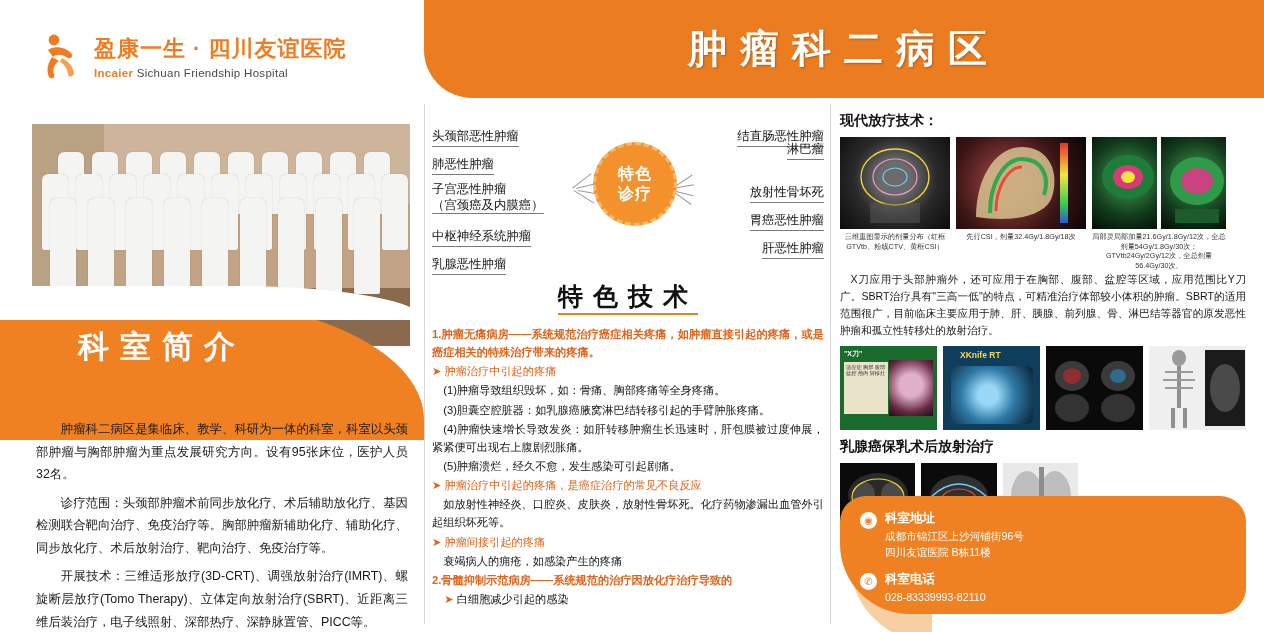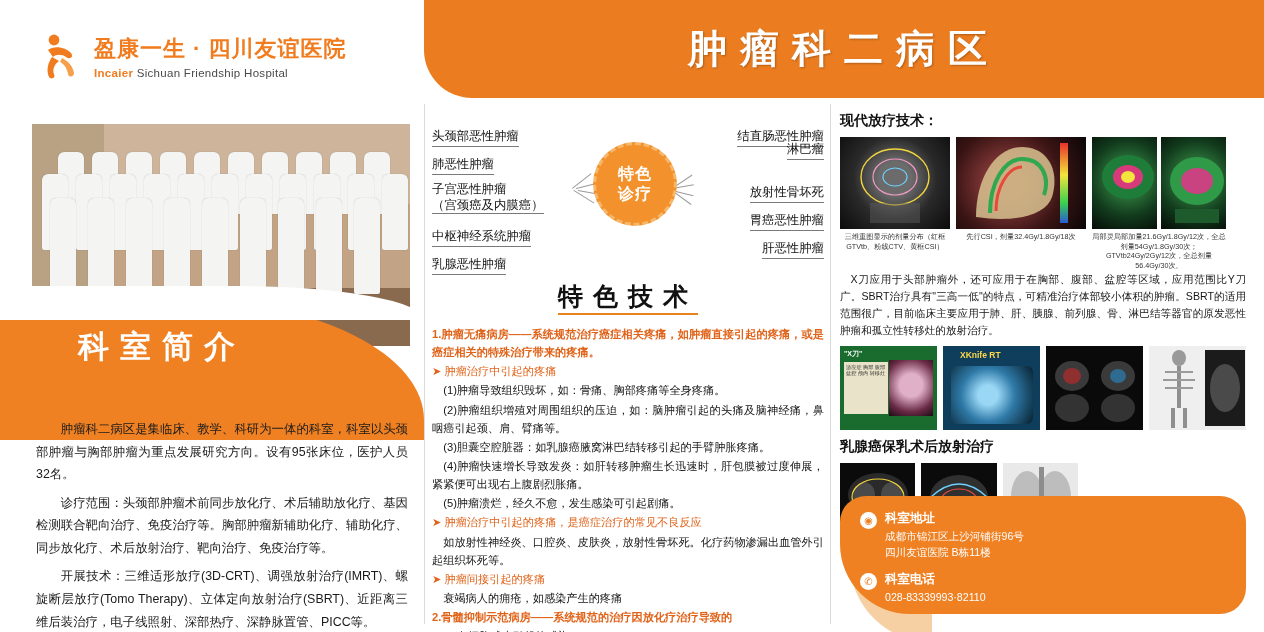--- a/index.html
+++ b/index.html
@@ -241,21 +241,20 @@
     </div>
 
     <div class="tech-title">
       <span class="u">特色技术</span>
     </div>
 
     <div class="mid-body">
       <p class="h-orange">1.肿瘤无痛病房——系统规范治疗癌症相关疼痛，如肿瘤直接引起的疼痛，或是癌症相关的特殊治疗带来的疼痛。</p>
       <p class="sub bullet">肿瘤治疗中引起的疼痛</p>
       <p class="ind">(1)肿瘤导致组织毁坏，如：骨痛、胸部疼痛等全身疼痛。</p>
-      <p class="ind">(2)肿瘤组织增殖对周围组织的压迫，如：脑肿瘤引起的头痛及脑神经痛，鼻咽癌引起颈、肩、臂痛等。</p>
       <p class="ind">(3)胆囊空腔脏器：如乳腺癌腋窝淋巴结转移引起的手臂肿胀疼痛。</p>
       <p class="ind">(4)肿瘤快速增长导致发炎：如肝转移肿瘤生长迅速时，肝包膜被过度伸展，紧紧便可出现右上腹剧烈胀痛。</p>
       <p class="ind">(5)肿瘤溃烂，经久不愈，发生感染可引起剧痛。</p>
       <p class="sub bullet">肿瘤治疗中引起的疼痛，是癌症治疗的常见不良反应</p>
       <p class="ind">如放射性神经炎、口腔炎、皮肤炎，放射性骨坏死。化疗药物渗漏出血管外引起组织坏死等。</p>
       <p class="sub bullet">肿瘤间接引起的疼痛</p>
       <p class="ind">衰竭病人的痈疮，如感染产生的疼痛</p>
       <p class="h-orange">2.骨髓抑制示范病房——系统规范的治疗因放化疗治疗导致的</p>
       <p class="ind2 bullet">白细胞减少引起的感染</p>
 

